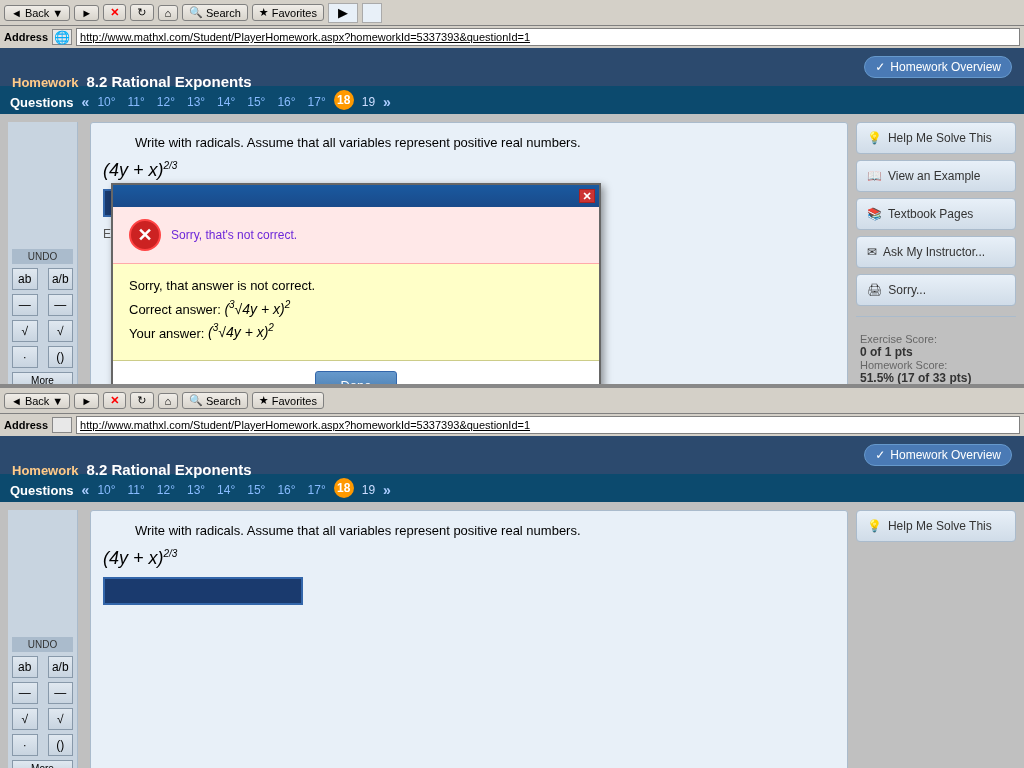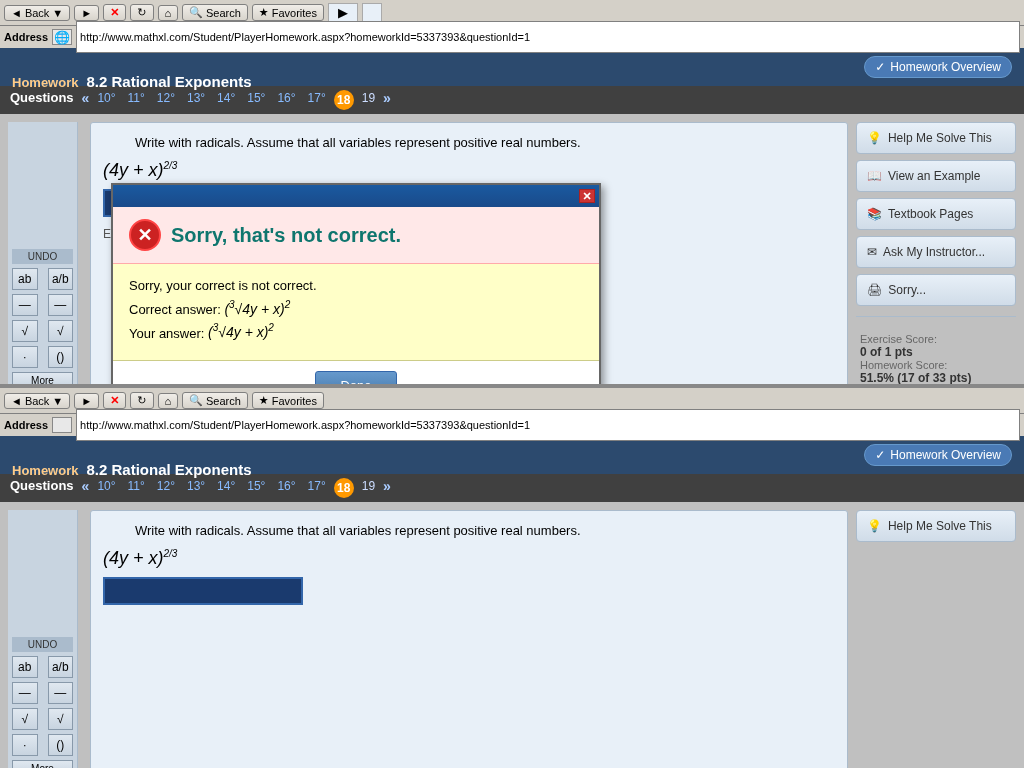--- a/index.html
+++ b/index.html
@@ -30,25 +30,26 @@
       background: #d4d0c8;
       padding: 1px 4px;
       display: flex;
       align-items: center;
       gap: 4px;
       height: 22px;
     }
     .address-label { font-size: 11px; font-weight: bold; }
     .address-input {
       flex: 1;
-      height: 32px;
+      height: 18px;
       font-size: 11px;
       border: 1px solid #808080;
       background: white;
       padding: 0 3px;
+      text-decoration: underline;
     }
 
     
     .hw-header {
       background: #2c4a6e;
       color: white;
       padding: 6px 12px;
       display: flex;
       align-items: center;
       justify-content: space-between;
@@ -62,24 +63,24 @@
       font-size: 12px;
       color: white;
       cursor: pointer;
       display: flex;
       align-items: center;
       gap: 5px;
     }
 
     
     .questions-nav {
-      background: #404040;
+      background: #0c4a6e;
       padding: 4px 10px;
       display: flex;
-      align-items: flex-start;
+      align-items: flex-end;
       gap: 4px;
       height: 28px;
     }
     .questions-label { color: white; font-weight: bold; font-size: 13px; margin-right: 4px; }
     .nav-arrow {
       color: #aaccff;
       font-weight: bold;
       cursor: pointer;
       font-size: 14px;
     }
@@ -188,23 +189,23 @@
       border-radius: 50%;
       display: flex;
       align-items: center;
       justify-content: center;
       color: white;
       font-size: 18px;
       font-weight: bold;
       border: 2px solid #ff4444;
     }
     .error-title {
-      color: #0f766e;
-      font-size: 20px;
-      font-weight: bold;
+      color: #6d28d9;
+      font-size: 12px;
+      font-weight: normal;
     }
     .dialog-body {
       background: #ffffc8;
       padding: 14px 16px;
       border-bottom: 1px solid #cccc88;
     }
     .dialog-body p { margin-bottom: 6px; font-size: 13px; }
     .math-correct, .math-your {
       font-style: italic;
       font-size: 14px;
@@ -420,21 +421,21 @@
 
       <div class="error-dialog">
         <div class="dialog-titlebar">
           <div class="dialog-close">✕</div>
         </div>
         <div class="dialog-error-header">
           <div class="error-x">✕</div>
           <span class="error-title">Sorry, that's not correct.</span>
         </div>
         <div class="dialog-body">
-          <p>Sorry, your correct is not correct.</p>
+          <p>Sorry, that answer is not correct.</p>
           <p>
             <span>Correct answer:</span>
             <span class="math-correct"> (<sup>3</sup>√4y + x)<sup>2</sup></span>
           </p>
           <p>
             <span>Your answer:</span>
             <span class="math-your"> (<sup>3</sup>√4y + x)<sup>2</sup></span>
           </p>
         </div>
         <div class="dialog-footer">

